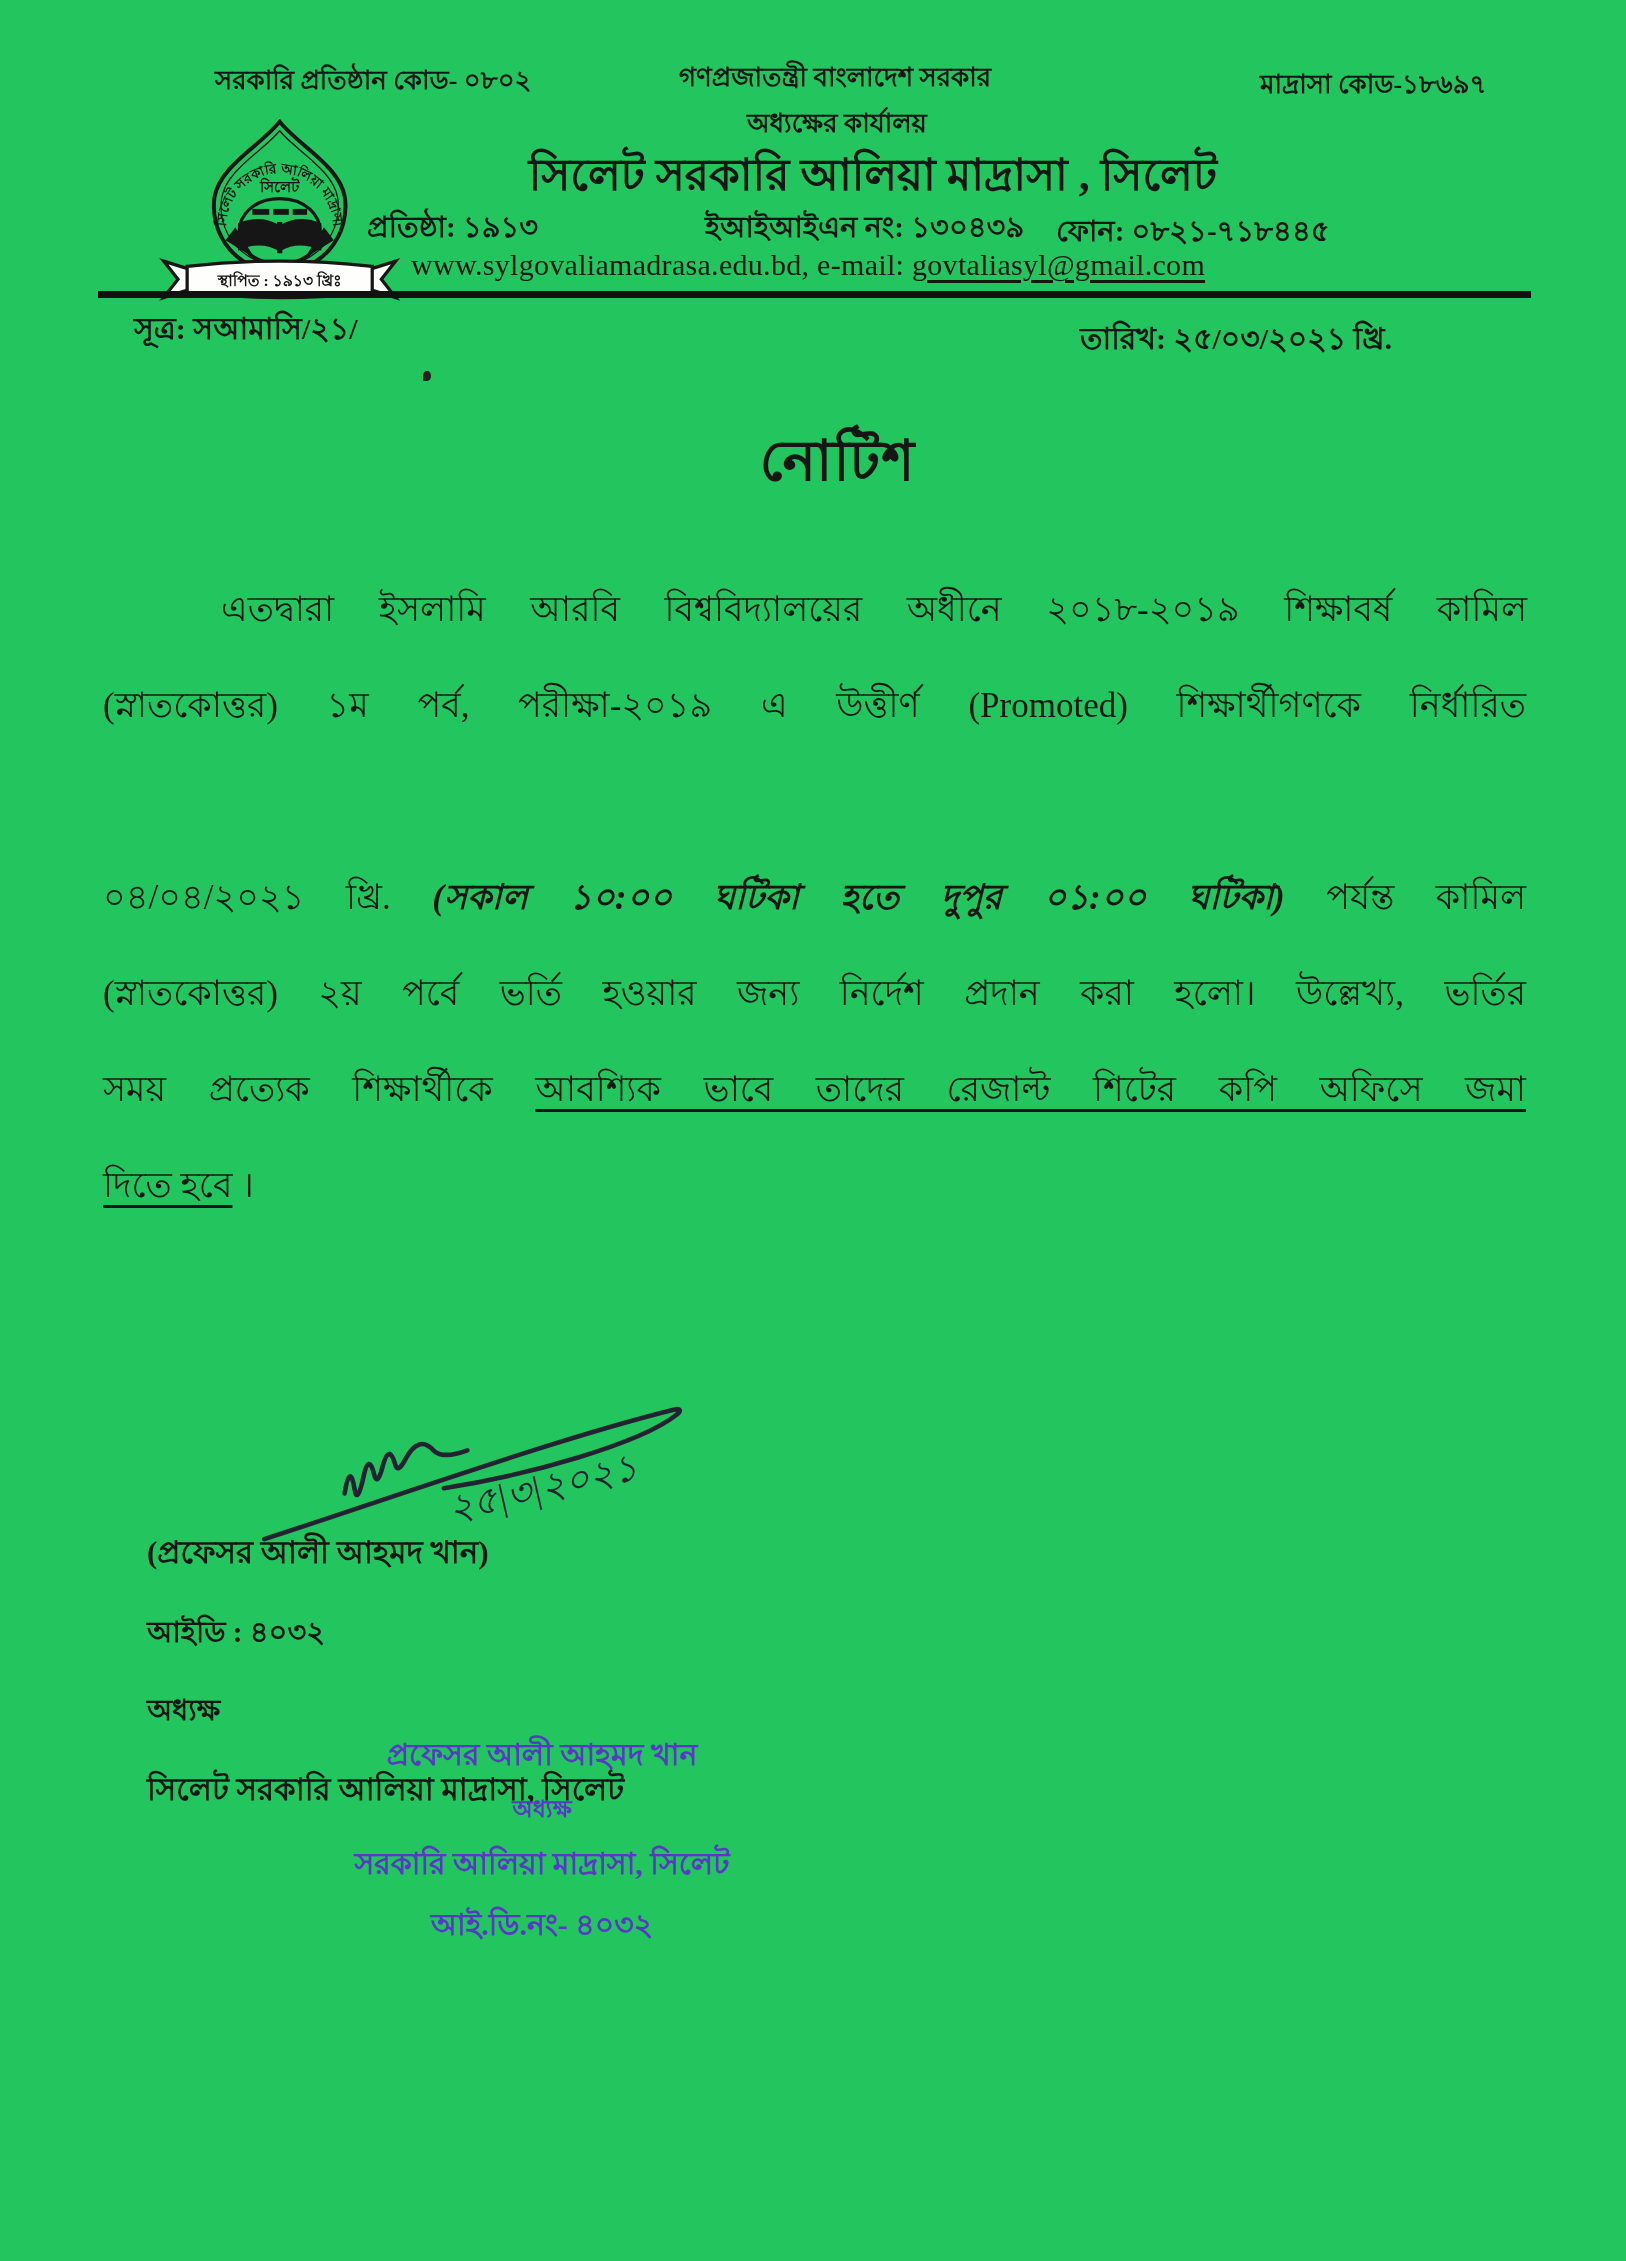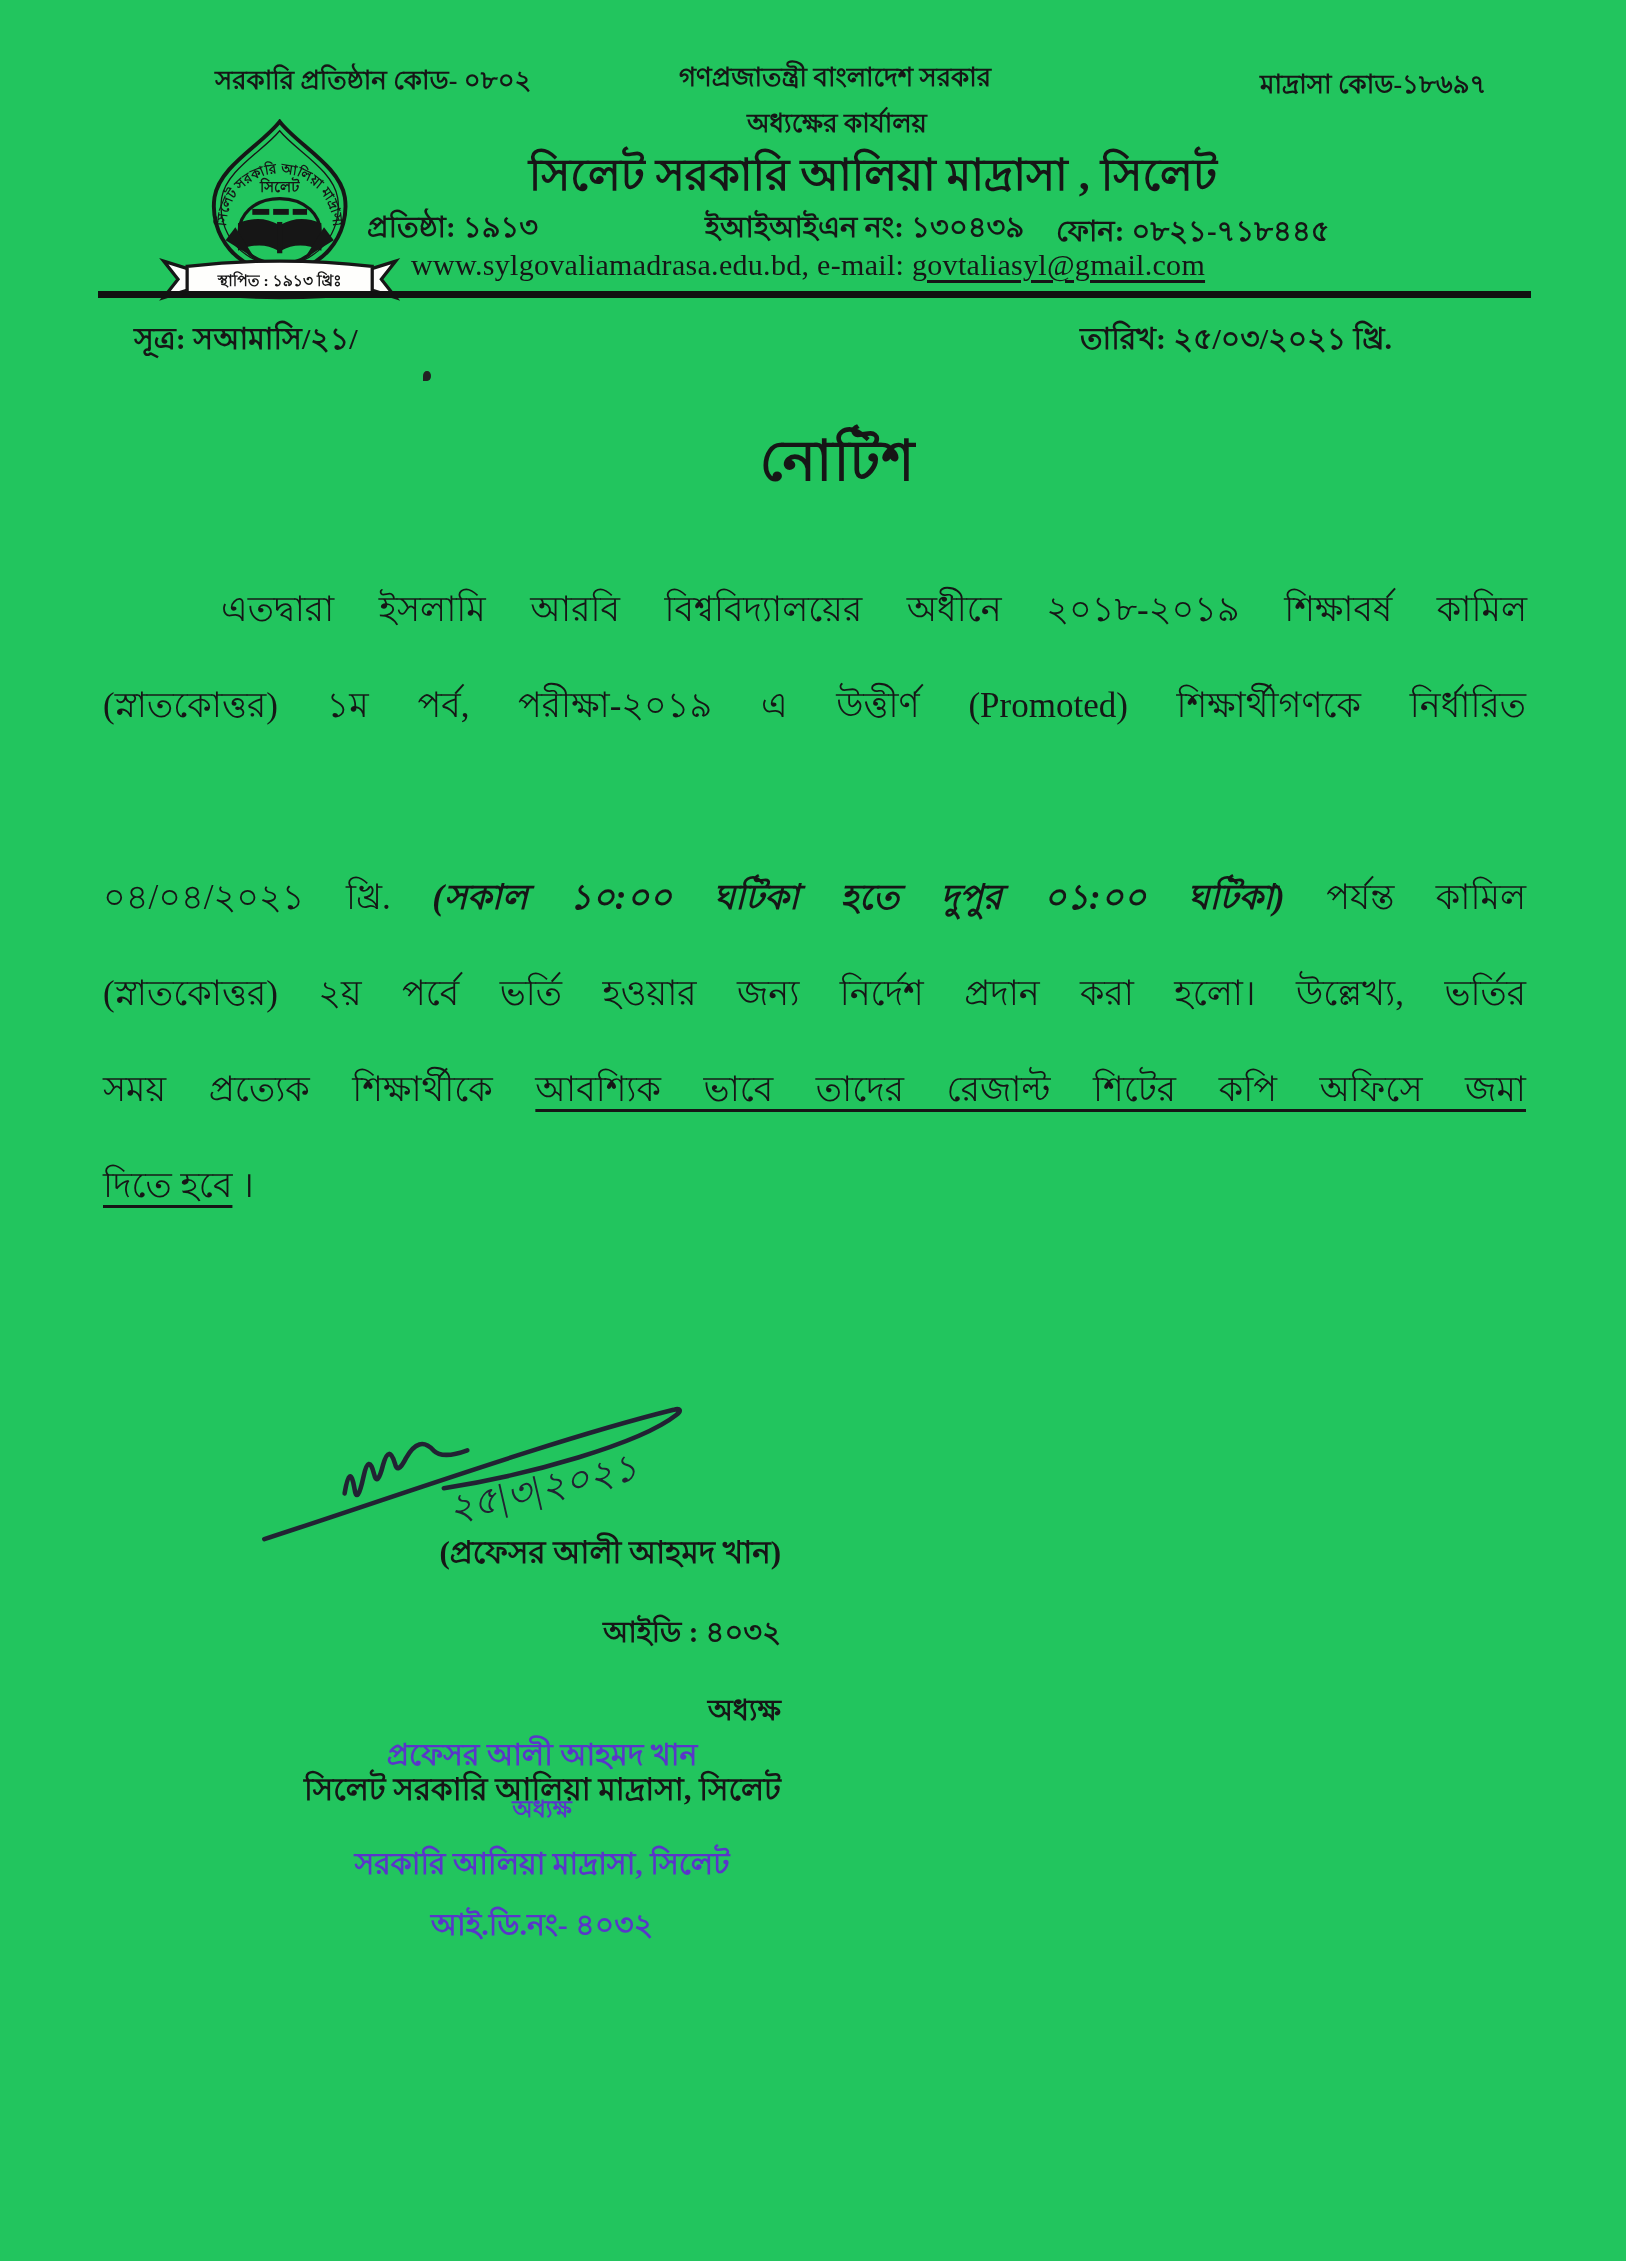--- a/index.html
+++ b/index.html
@@ -23,21 +23,21 @@
   .notice-head{font-size:56px;font-weight:bold;letter-spacing:1.3px;}
   .bodyline{
     position:absolute;left:103px;width:1423px;
     font-size:35px;line-height:48px;font-weight:500;
     text-align:justify;text-align-last:justify;
     white-space:nowrap;
   }
   .bodyline.last{text-align-last:left;white-space:normal;}
   .bi{font-weight:bold;font-style:italic;}
   .ul{text-decoration:underline;text-underline-offset:7.8px;text-decoration-thickness:2.6px;}
-  .sigcol{position:absolute;left:128px;width:653px;text-align:right;}
+  .sigcol{position:absolute;left:147px;width:653px;text-align:left;}
   .sigcol div{margin:0 0 29px 0;white-space:nowrap;}
   .signame{font-size:31px;font-weight:600;}
   .sigid{font-size:29px;font-weight:600;}
   .sigdesig{font-size:29px;font-weight:600;}
   .siginst{font-size:31px;font-weight:600;}
   .stamp{
     position:absolute;left:235px;width:614px;text-align:center;
     color:var(--stamp-color,#5a36c9);
     filter:blur(0.4px);
   }
@@ -100,21 +100,21 @@
   <div class="abs title" style="left:50%;transform:translateX(-44%);top:142px;">সিলেট সরকারি আলিয়া মাদ্রাসা , সিলেট</div>
 
   <div class="abs info" style="left:367px;top:204px;">প্রতিষ্ঠা: ১৯১৩</div>
   <div class="abs info" style="left:705px;top:204px;">ইআইআইএন নং: ১৩০৪৩৯</div>
   <div class="abs info" style="left:1056px;top:208px;">ফোন: ০৮২১-৭১৮৪৪৫</div>
 
   <div class="abs weburl" style="left:411px;top:248px;"><span>www.sylgovaliamadrasa.edu.bd, e-mail: </span><span class="em">govtaliasyl@gmail.com</span></div>
 
   <div class="rule" style="top:291px;"></div>
 
-  <div class="abs meta" style="left:134px;top:315px;">সূত্র:  সআমাসি/২১/</div>
+  <div class="abs meta" style="left:134px;top:305px;">সূত্র:  সআমাসি/২১/</div>
   <div class="abs meta" style="left:1080px;top:315px;">তারিখ: ২৫/০৩/২০২১ খ্রি.</div>
   <div class="dot" style="left:423px;top:371px;"></div>
 
   <div class="abs notice-head" style="left:50%;transform:translateX(-46%);top:418px;">নোটিশ</div>
 
   <div class="bodyline" style="top:586px;padding-left:118px;width:1306px;">এতদ্বারা ইসলামি আরবি বিশ্ববিদ্যালয়ের অধীনে ২০১৮-২০১৯ শিক্ষাবর্ষ কামিল</div>
   <div class="bodyline" style="top:682px;">(স্নাতকোত্তর) ১ম পর্ব, পরীক্ষা-২০১৯ এ উত্তীর্ণ (Promoted) শিক্ষার্থীগণকে নির্ধারিত</div>
   <div class="bodyline" style="top:874px;"><span>০৪/০৪/২০২১ খ্রি. </span><span class="bi">(সকাল ১০:০০ ঘটিকা হতে দুপুর ০১:০০ ঘটিকা)</span><span> পর্যন্ত কামিল</span></div>
   <div class="bodyline" style="top:970px;">(স্নাতকোত্তর) ২য় পর্বে ভর্তি হওয়ার জন্য নির্দেশ প্রদান করা হলো। উল্লেখ্য, ভর্তির</div>
   <div class="bodyline last" style="top:1162px;"><span class="ul">দিতে হবে</span><span> ।</span></div>

